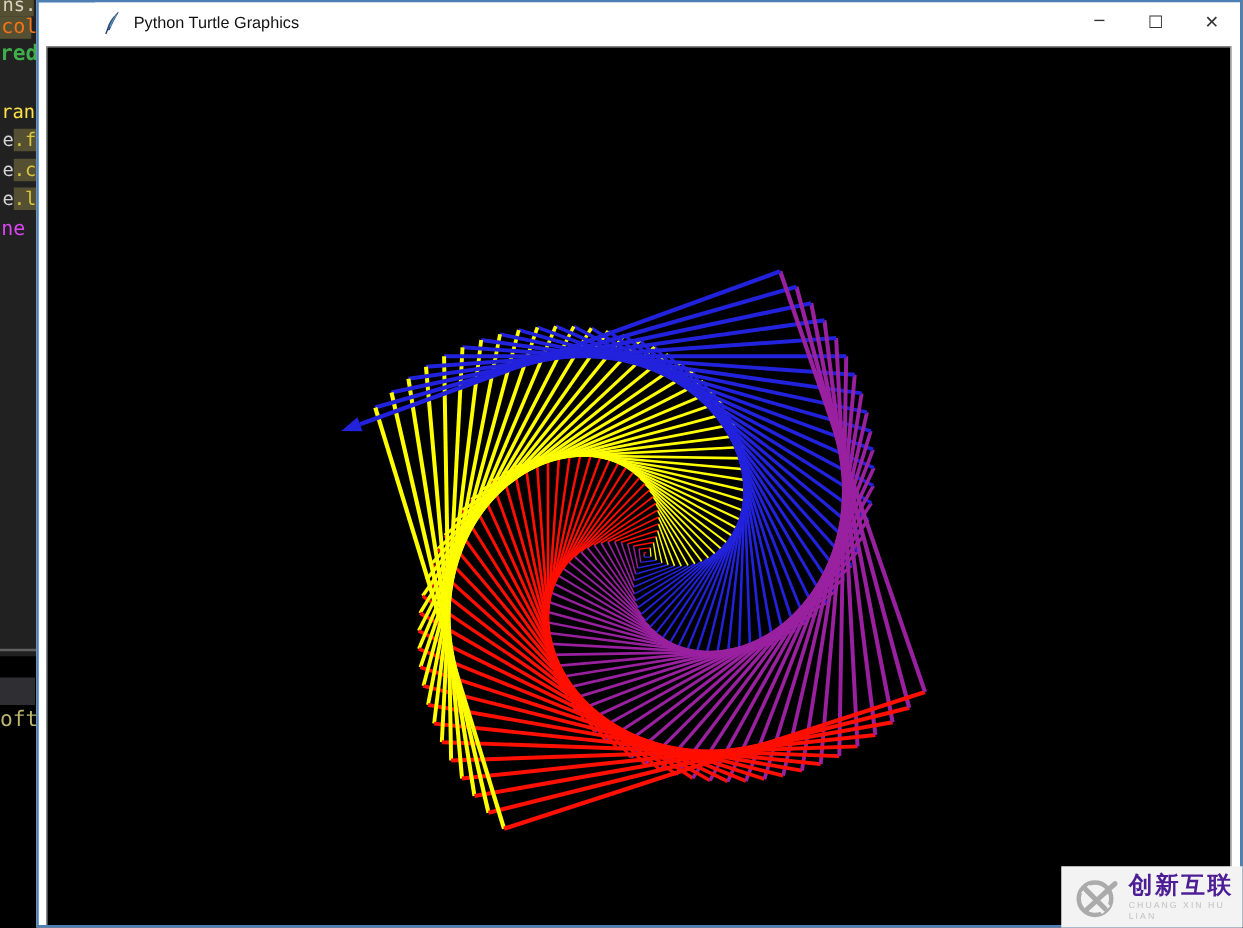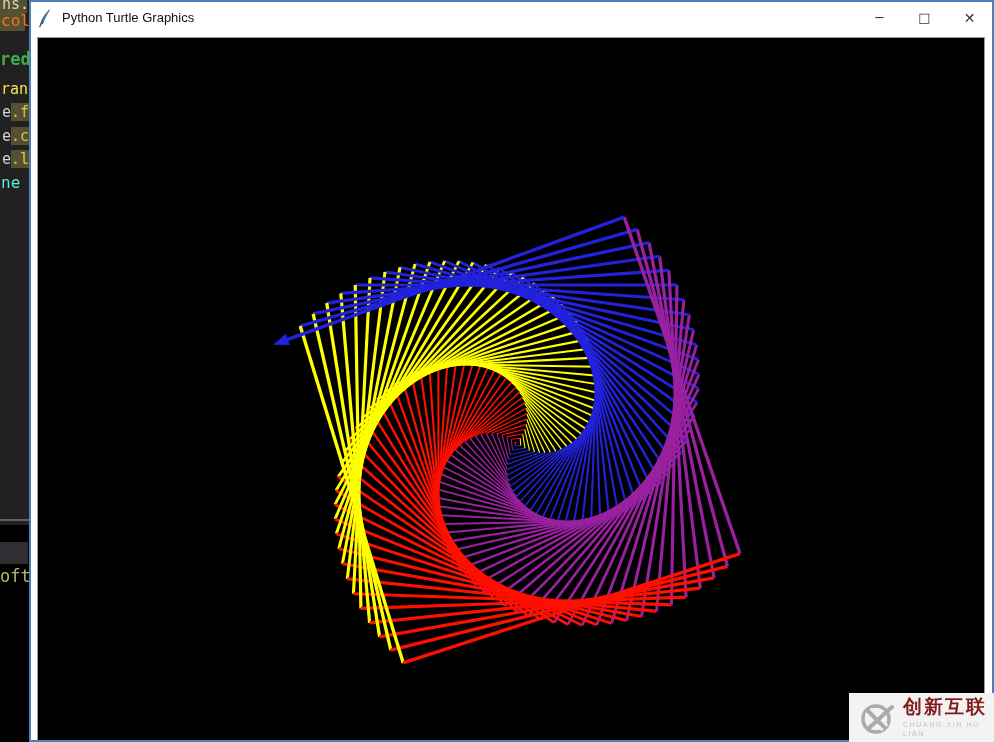--- a/index.html
+++ b/index.html
@@ -13,39 +13,39 @@
     position:absolute;left:0;top:0;width:30px;height:525px;
     background:#212121;z-index:1;
     font-family:"DejaVu Sans Mono",monospace;
   }
   .editor-strip .hl{position:absolute;background:#555032;}
   .hl1{left:0;top:0;width:27px;height:13px;}
   .hl2{left:0;top:13px;width:25px;height:18px;}
   .frag{position:absolute;white-space:nowrap;font-size:15px;line-height:19px;}
   .frag-ns {left:2px;top:-5px;color:#d6d2c4;}
   .frag-col{left:1px;top:11px;color:#f97316;font-size:16px;}
-  .frag-red{left:0px;top:34px;color:#3fae4a;font-weight:bold;font-size:17px;margin-top:16px;}
+  .frag-red{left:0px;top:34px;color:#3fae4a;font-weight:bold;font-size:17px;}
   .frag-ran{left:1px;top:80px;color:#fde047;}
   .frag-e1{left:2px;top:103px;}
   .frag-e2{left:2px;top:127px;}
   .frag-e3{left:2px;top:150px;}
-  .frag-ne{left:1px;top:173px;color:#5eead4;font-size:16px;}
+  .frag-ne{left:1px;top:173px;color:#d946ef;font-size:16px;}
   .code-gray{color:#d4d4d4;}
   .code-accent{color:#d9c83f;background:#555032;}
   .strip-divider{position:absolute;left:0;top:519px;width:30px;height:2px;background:#606060;}
   .strip-hover{position:absolute;left:0;top:542px;width:28px;height:22px;background:#2f2f33;}
   .frag-oft{left:0px;top:567px;color:#bab56b;font-size:17px;}
   
   .turtle-window{
     position:absolute;left:29px;top:0;width:965px;height:742px;
     box-sizing:border-box;border:2px solid #4e7fb5;background:#fff;z-index:2;
   }
   .title-bar{
     height:31px;display:flex;align-items:center;background:#fff;
-    padding-left:7px;user-select:none;
+    padding-left:7px;user-select:none;margin-left:45px;
   }
   .title-icon{width:14px;height:19px;flex:0 0 auto;margin-top:1px;}
   .title-text{margin-left:10px;font-size:13px;color:#111;}
   .title-spacer{flex:1;}
   .win-btn{
     width:45px;height:31px;display:flex;align-items:center;justify-content:center;
     color:#333;font-size:13px;font-family:"DejaVu Sans",sans-serif;cursor:default;
   }
   .win-btn.close{font-size:14px;}
   .canvas-wrap{
@@ -59,22 +59,22 @@
   .turtle-canvas svg{position:absolute;left:0;top:0;}
   
   .watermark{
     position:absolute;left:849px;top:693px;width:145px;height:49px;
     background:#f3f3f3;z-index:3;display:flex;align-items:center;
     padding-left:9px;box-sizing:border-box;
   }
   .wm-logo{flex:0 0 auto;}
   .wm-texts{margin-left:7px;display:flex;flex-direction:column;}
   .wm-brand{
-    font-size:19px;font-weight:bold;color:#7f1d1d;letter-spacing:2px;line-height:21px;
-    font-family:Liberation Mono, monospace;
+    font-size:19px;font-weight:bold;color:#4c1d95;letter-spacing:2px;line-height:21px;
+    font-family:Liberation Sans, sans-serif;
   }
   .wm-sub{
     font-size:7px;color:#c2c2c2;letter-spacing:1.6px;line-height:9px;margin-top:1px;
     font-family:"Liberation Sans",sans-serif;
   }
 </style>
 </head>
 <body>
 
 <div class="editor-strip">

